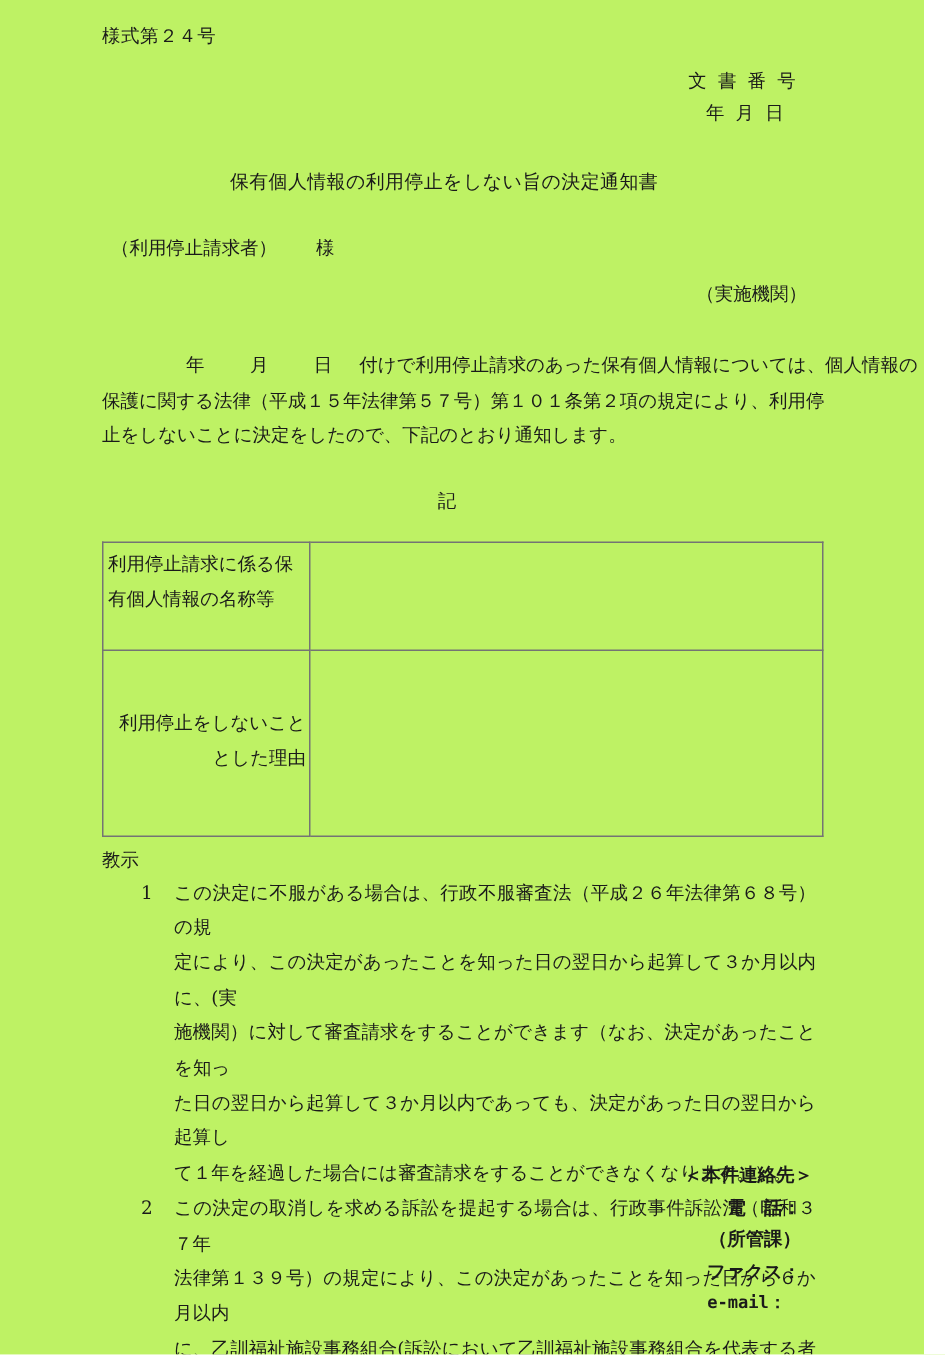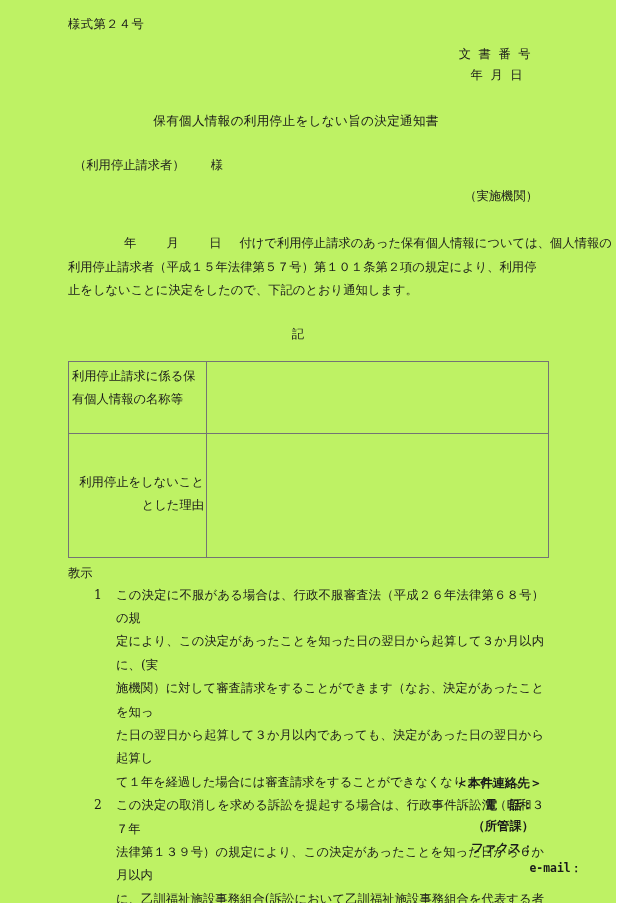--- a/index.html
+++ b/index.html
@@ -164,21 +164,21 @@
     font-size: 12.3px;
     line-height: 21.6px;
     padding-right: 95px;
     white-space: nowrap;
     font-weight: bold;
   }
   .contact .cline.c-head { padding-right: 88px; }
   .contact .cline.c-dept { padding-right: 96px; }
   .contact .cline.c-tel  { padding-right: 96px; letter-spacing: 0px; }
   .contact .cline.c-fax  { padding-right: 96px; }
-  .contact .cline.c-mail { padding-right: 48px; font-family: "DejaVu Sans Mono", "Liberation Mono", monospace; font-size: 11.4px; }
+  .contact .cline.c-mail { padding-right: 106px; font-family: "DejaVu Sans Mono", "Liberation Mono", monospace; font-size: 11.4px; }
 </style>
 </head>
 <body>
 
 <div class="page">
   <div class="sheet">
 
     <div class="form-no">様式第２４号</div>
 
     <div class="doc-meta">
@@ -189,21 +189,21 @@
     <div class="doc-title">保有個人情報の利用停止をしない旨の決定通知書</div>
 
     <div class="addressee">
       <span>（利用停止請求者）</span><span class="sama">様</span>
     </div>
 
     <div class="issuer">（実施機関）</div>
 
     <div class="body-para">
       <span class="blk l1"><span class="date-slot">年　月　日</span><span>付けで利用停止請求のあった保有個人情報については、個人情報の</span></span>
-      <span class="blk">利用停止請求者（平成１５年法律第５７号）第１０１条第２項の規定により、利用停</span>
+      <span class="blk">保護に関する法律（平成１５年法律第５７号）第１０１条第２項の規定により、利用停</span>
       <span class="blk">止をしないことに決定をしたので、下記のとおり通知します。</span>
     </div>
 
     <div class="ki">記</div>
 
     <table class="tbl">
       <tbody>
         <tr class="r1">
           <td class="label">利用停止請求に係る保有個人情報の名称等</td>
           <td class="value"></td>

